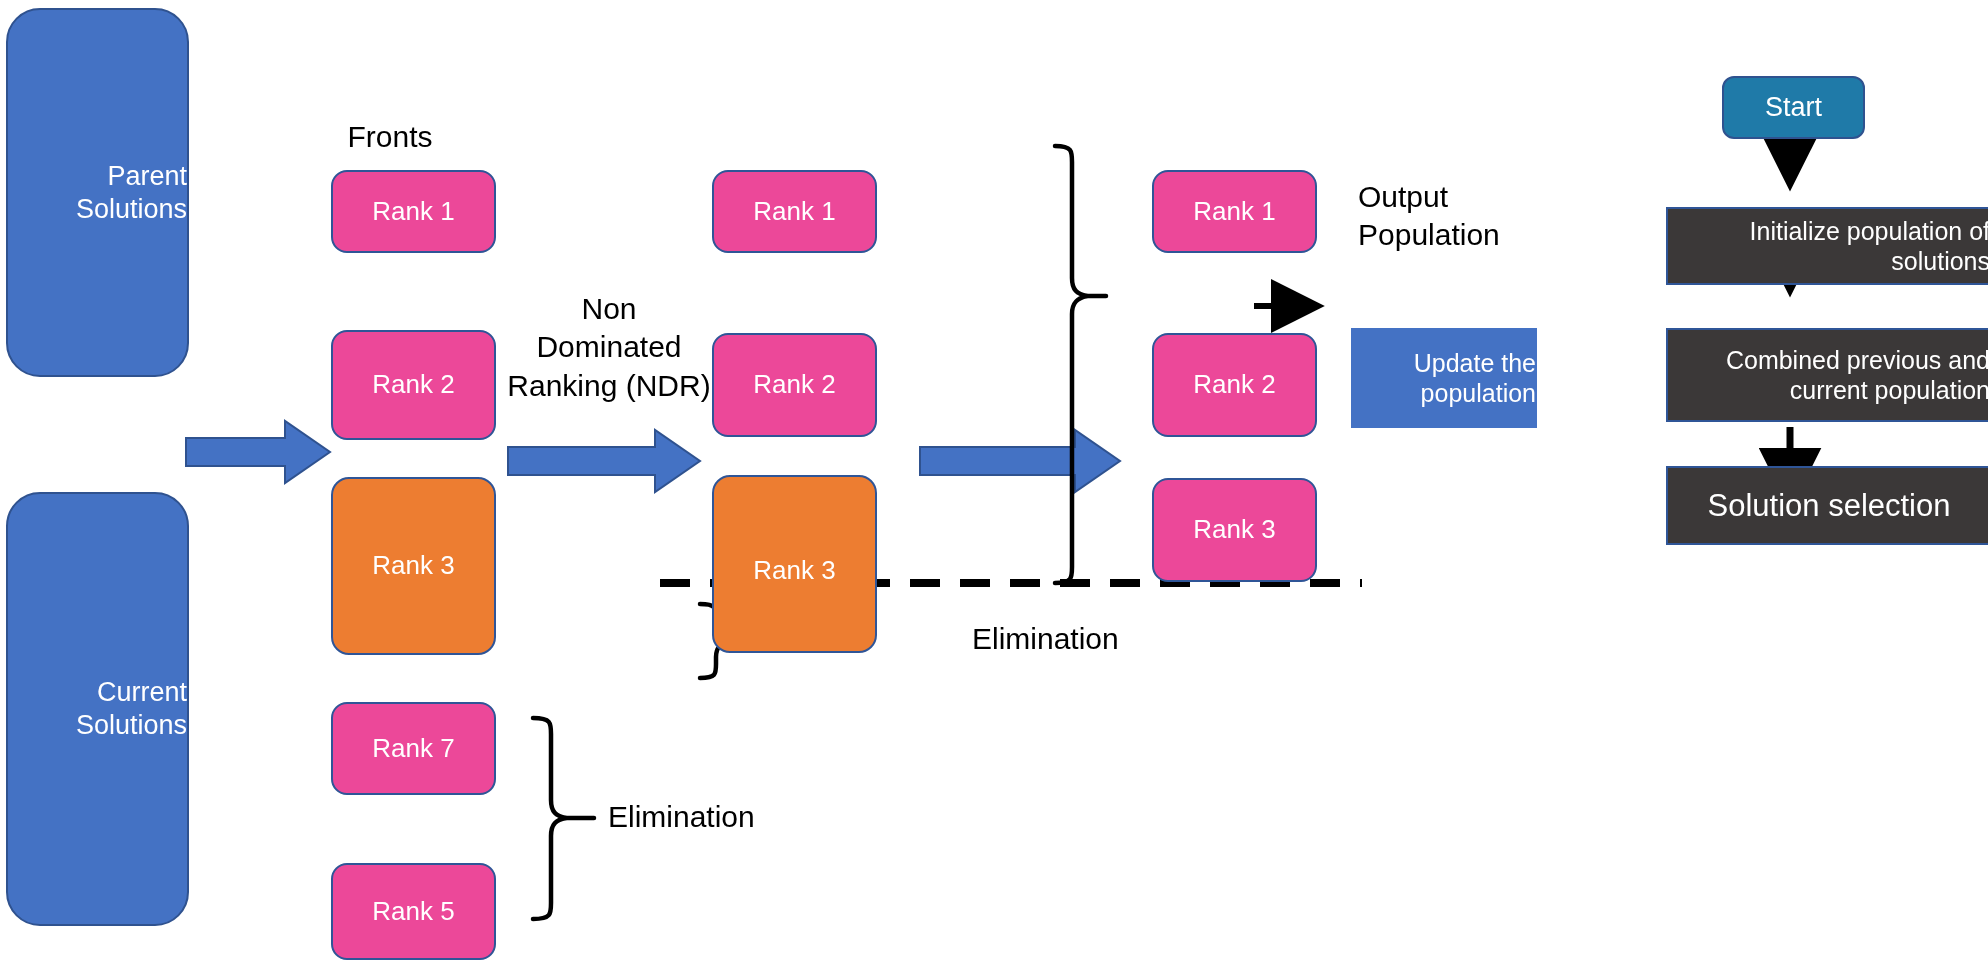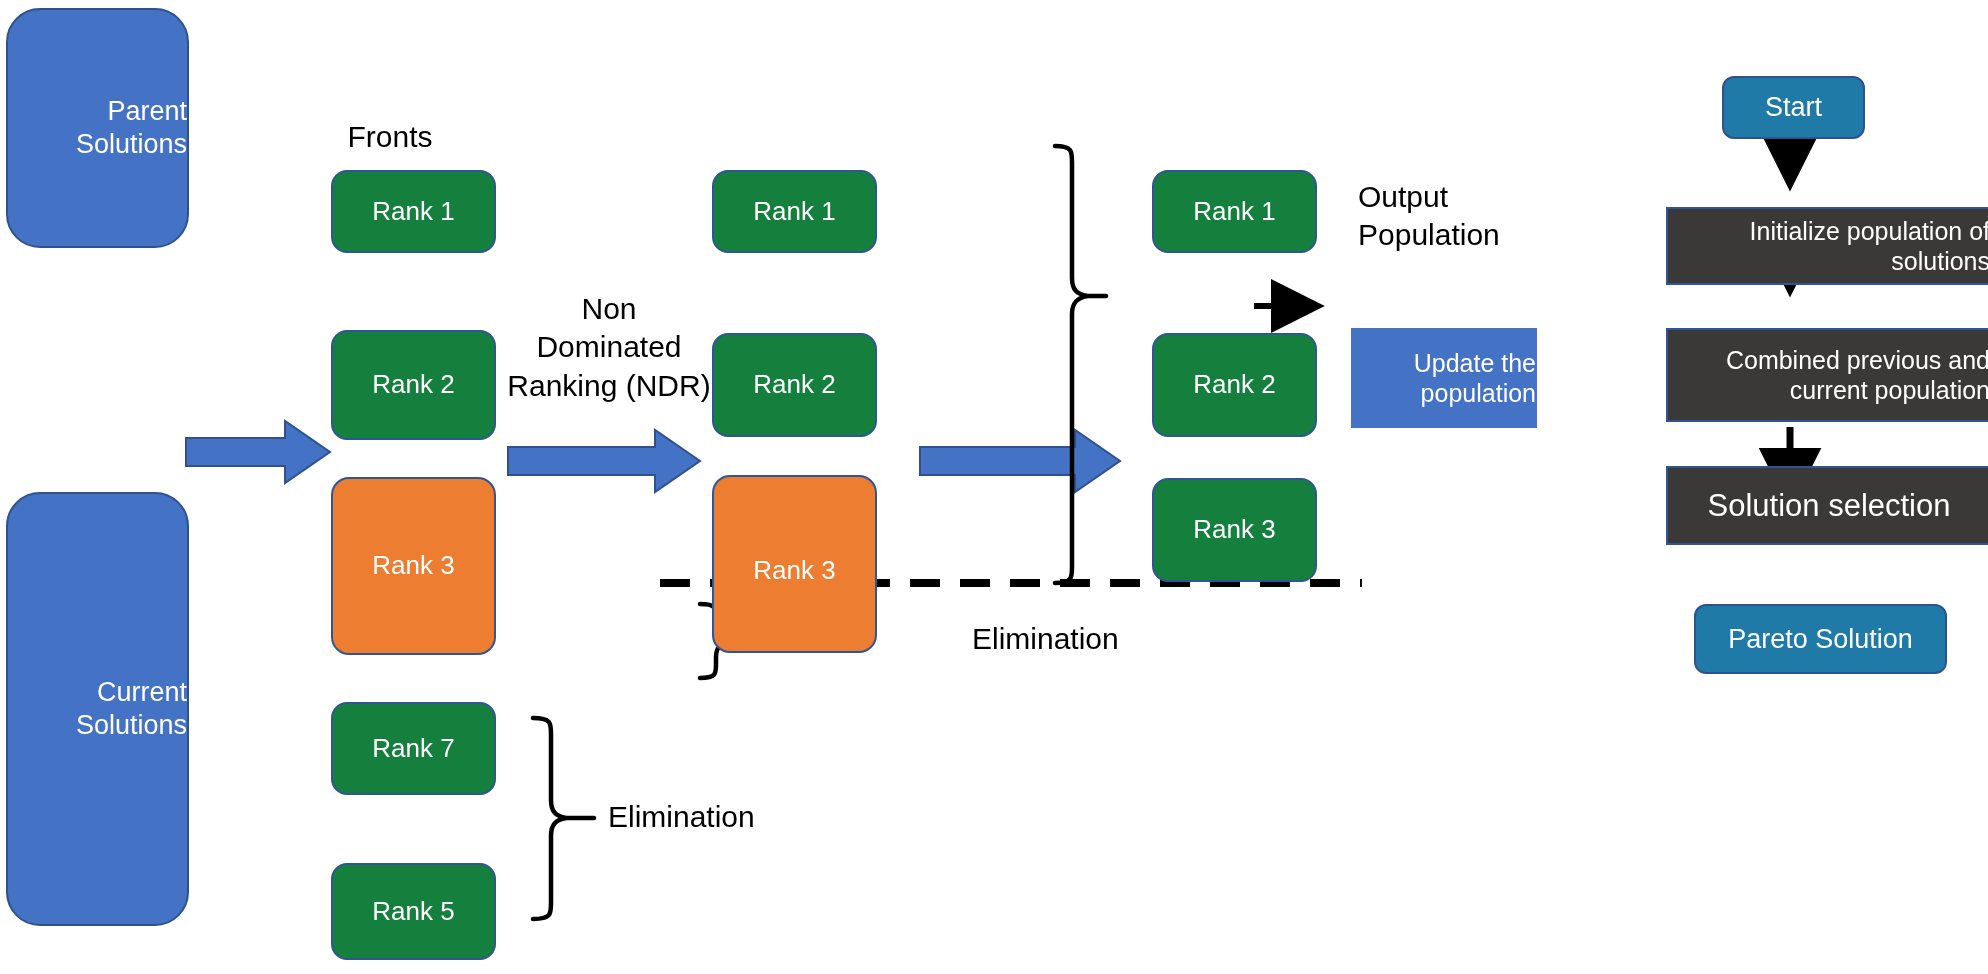--- a/index.html
+++ b/index.html
@@ -24,21 +24,21 @@
     text-align: right;
     color: #ffffff;
     line-height: 1.22;
   }
   .blue-pill {
     background: #4472c4;
     border: 2px solid #2f528f;
     border-radius: 34px;
   }
   .orange-box {
-    background: #15803d;
+    background: #ec4899;
     border: 2px solid #2f5597;
     border-radius: 16px;
   }
   .orange-box-tall {
     background: #ed7d31;
     border: 2px solid #2f5597;
     border-radius: 18px;
   }
   .blue-rect {
     background: #4472c4;
@@ -126,21 +126,21 @@
       <line x1="1790" y1="238" x2="1790" y2="264" stroke="#000000" stroke-width="7" marker-end="url(#blk-arrow)"></line>
     </g>
     <g>
       <line x1="1790" y1="348" x2="1790" y2="371" stroke="#000000" stroke-width="7" marker-end="url(#blk-arrow)"></line>
     </g>
     <g>
       <line x1="1790" y1="427" x2="1790" y2="477" stroke="#000000" stroke-width="7" marker-end="url(#blk-arrow)"></line>
     </g>
   </svg>
 
-  <div class="node blue-pill" style="left:6px; top:8px; width:183px; height:240px; font-size:27px;">Parent
+  <div class="node blue-pill" style="left:6px; top:8px; width:183px; height:369px; font-size:27px;">Parent
 Solutions</div>
 
   <div class="node blue-pill" style="left:6px; top:492px; width:183px; height:434px; font-size:27px;">Current
 Solutions</div>
 
   <div class="label" style="left:300px; top:118px; width:180px; font-size:30px;">Fronts</div>
 
   <div class="node orange-box" style="left:331px; top:170px; width:165px; height:83px; font-size:26px;">Rank 1</div>
 
   <div class="node orange-box" style="left:331px; top:330px; width:165px; height:110px; font-size:26px;">Rank 2</div>
@@ -181,15 +181,14 @@
   <div class="node teal-pill" style="left:1722px; top:76px; width:143px; height:63px; font-size:27px;">Start</div>
 
   <div class="node dark-rect" style="left:1655px; top:207px; width:326px; height:78px; font-size:25px;">Initialize population of
 solutions</div>
 
   <div class="node dark-rect" style="left:1655px; top:328px; width:326px; height:94px; font-size:25px;">Combined previous and
 current population</div>
 
   <div class="node dark-rect" style="left:1655px; top:466px; width:326px; height:79px; font-size:31px;">Solution selection</div>
 
-  <div class="node teal-pill" style="left:1694px; top:604px; width:253px; height:70px; font-size:27px;">Pareto Solution</div>
 
 </div>
 
 </body></html>

